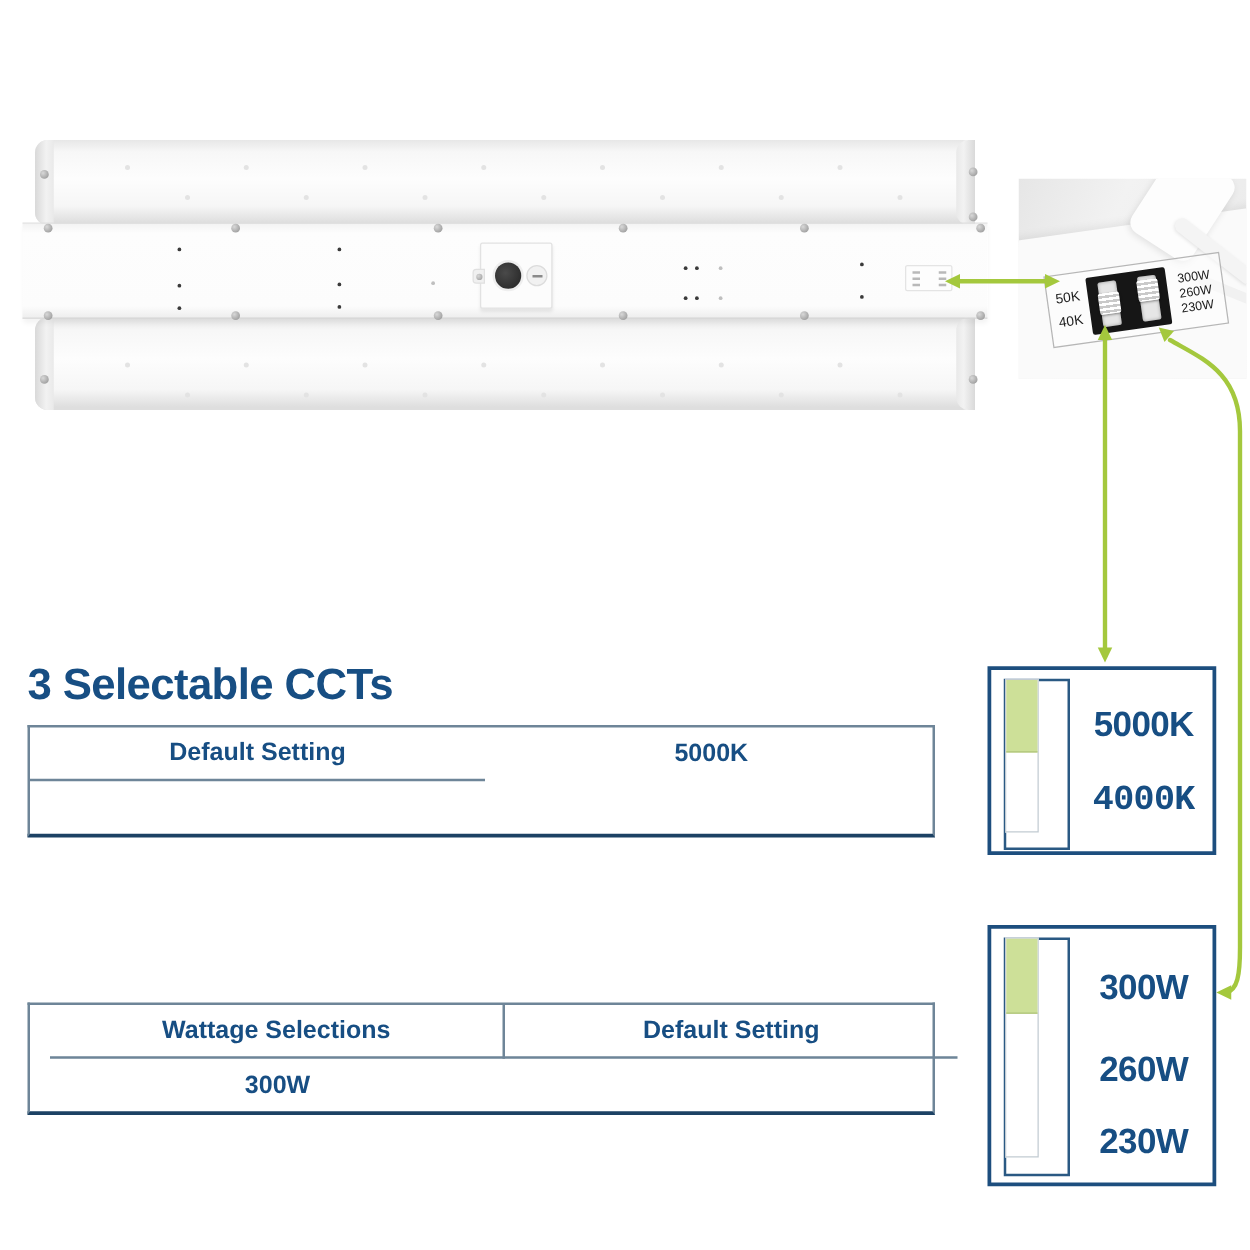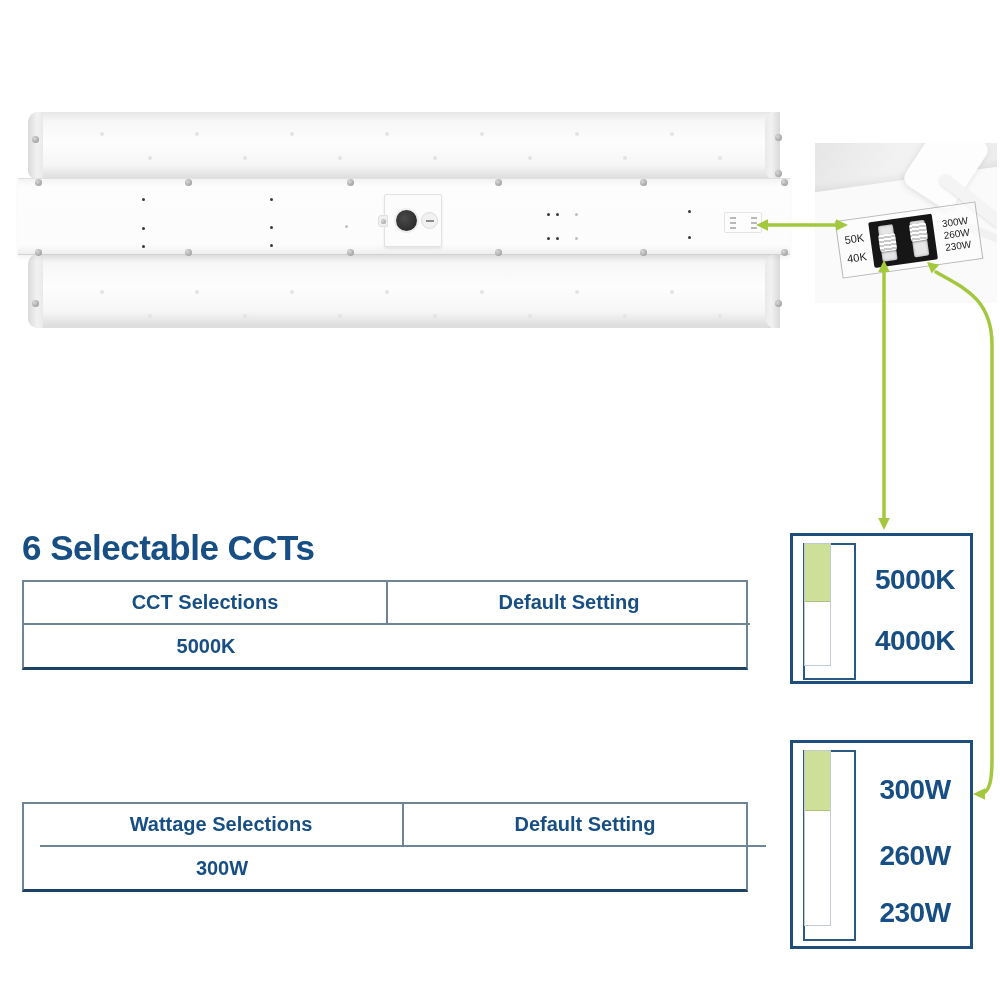--- a/index.html
+++ b/index.html
@@ -224,35 +224,34 @@
     <g fill="#a4c83d" stroke="none">
       <polygon points="756,225 768,219.2 768,230.8"></polygon>
       <polygon points="848,225 836,219.2 836,230.8"></polygon>
       <polygon points="884,260 878.2,272 889.8,272"></polygon>
       <polygon points="884,530 878.2,518 889.8,518"></polygon>
       <polygon points="927,262 939.2,264.8 931.6,273.6"></polygon>
       <polygon points="973,794 985,788.2 985,799.8"></polygon>
     </g>
   </svg>
 
-  <div class="section-heading" style="top:528px;">6 Selectable CCTs</div>
+  <div class="section-heading" style="top:528px;">3 Selectable CCTs</div>
 
   <div class="sel-table" style="top:580px;">
-    <div class="cell c0 r0">CCT Selections</div>
     <div class="cell r0">Default Setting</div>
     <div class="cell">5000K</div>
   </div>
 
   <div class="panel" style="top:533px; height:151px;">
     <div class="track" style="height:137px;"></div>
     <div class="slider" style="height:123px;">
       <div class="fill" style="height:58px;"></div>
     </div>
     <div class="plabel" style="top:28px;">5000K</div>
-    <div class="plabel" style="top:89px;">4000K</div>
+    <div class="plabel" style="top:89px;font-family:Liberation Mono, monospace;">4000K</div>
   </div>
 
 
   <div class="sel-table" style="top:802px;padding-left:16px;">
     <div class="cell c0 r0">Wattage Selections</div>
     <div class="cell r0">Default Setting</div>
     <div class="cell">300W</div>
   </div>
 
   <div class="panel" style="top:740px; height:209px;">

